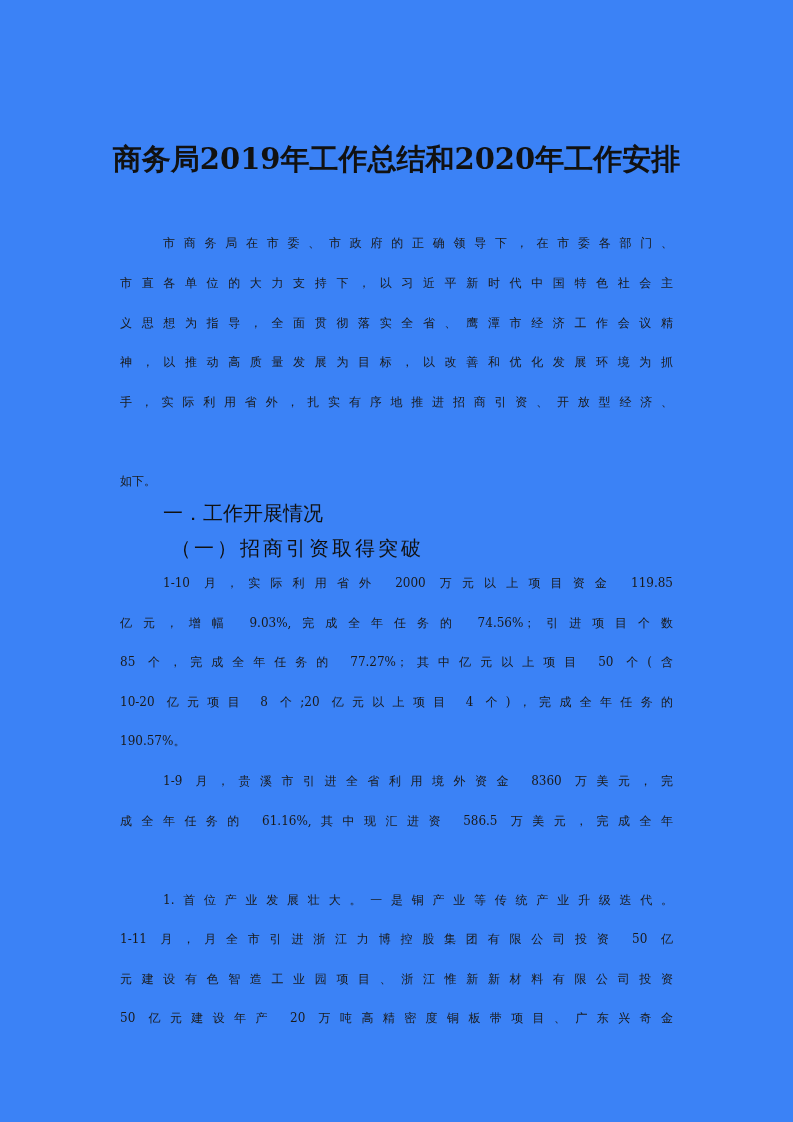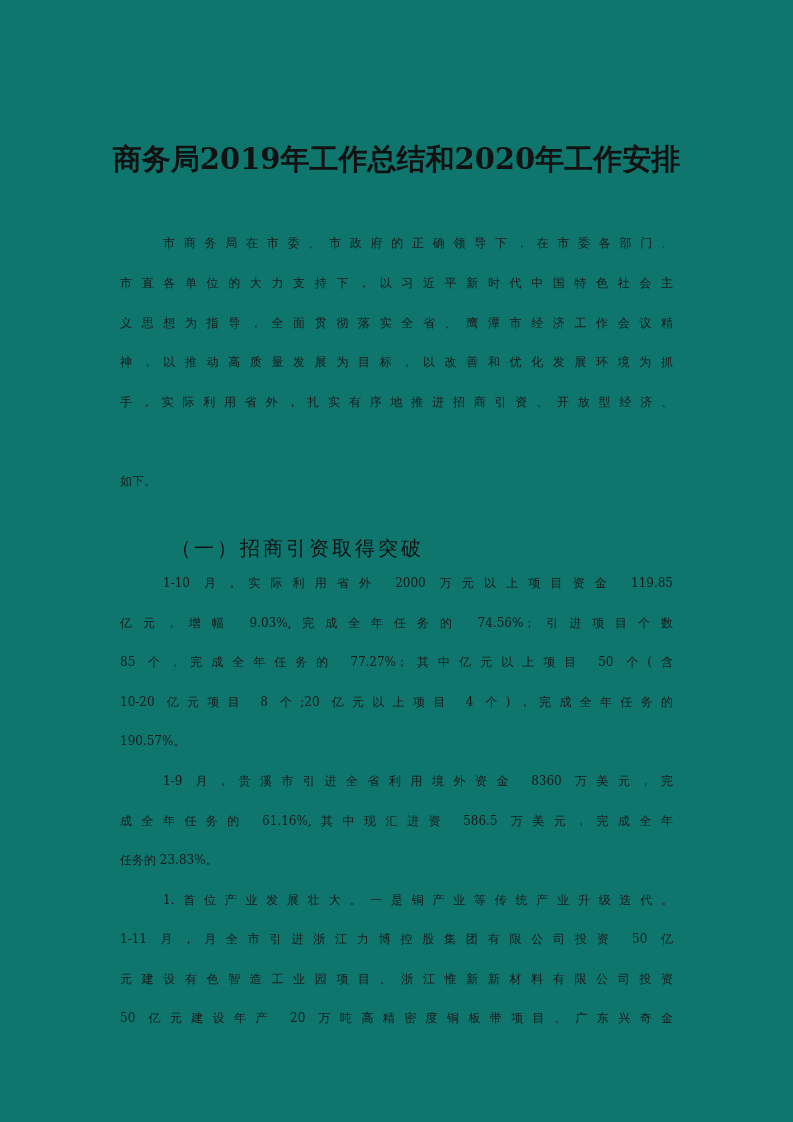--- a/index.html
+++ b/index.html
@@ -1,17 +1,17 @@
 <!DOCTYPE html>
 <html><head>
 <meta charset="utf-8">
 <style>
   html, body { margin: 0; padding: 0; background: #ffffff; }
   body { width: 793px; height: 1122px; position: relative; overflow: hidden; color: #111; }
-  .page { position: absolute; left: 0; top: 0; width: 793px; height: 1122px; background: #0f766e; }
+  .page { position: absolute; left: 0; top: 0; width: 793px; height: 1122px; background: #3b82f6; }
   .title {
     position: absolute; left: 0; top: 140px; width: 793px; text-align: center;
     font-family: "DejaVu Serif", "Liberation Serif", serif; font-weight: bold;
     font-size: 29px; letter-spacing: 0px; color: #111;
   }
   .line {
     position: absolute; left: 120px; width: 553px; height: 30px;
     font-family: "DejaVu Serif", "Liberation Serif", serif;
     font-size: 12px; line-height: 30px; white-space: nowrap;
     text-align: justify; text-align-last: justify; color: #1a1a1a;
@@ -33,29 +33,29 @@
 <div class="page">
   <div class="title">商务局2019年工作总结和2020年工作安排</div>
 
   <div class="line indent" style="top:228px">市商务局在市委、市政府的正确领导下，在市委各部门、</div>
   <div class="line" style="top:268px">市直各单位的大力支持下，以习近平新时代中国特色社会主</div>
   <div class="line" style="top:308px">义思想为指导，全面贯彻落实全省、鹰潭市经济工作会议精</div>
   <div class="line" style="top:347px">神，以推动高质量发展为目标，以改善和优化发展环境为抓</div>
   <div class="line" style="top:387px">手，实际利用省外，扎实有序地推进招商引资、开放型经济、</div>
   <div class="line short" style="top:466px">如下。</div>
 
+  <div class="h1" style="top:498px">一．工作开展情况</div>
   <div class="h2" style="top:533px">（一）招商引资取得突破</div>
 
   <div class="line indent" style="top:568px">1-10 月，实际利用省外 2000 万元以上项目资金 119.85</div>
   <div class="line" style="top:608px">亿元，增幅 9.03%,完成全年任务的 74.56%；引进项目个数</div>
   <div class="line" style="top:647px">85 个，完成全年任务的 77.27%；其中亿元以上项目 50 个(含</div>
   <div class="line" style="top:687px">10-20 亿元项目 8 个;20 亿元以上项目 4 个)，完成全年任务的</div>
   <div class="line short" style="top:726px">190.57%。</div>
 
   <div class="line indent" style="top:766px">1-9 月，贵溪市引进全省利用境外资金 8360 万美元，完</div>
   <div class="line" style="top:806px">成全年任务的 61.16%,其中现汇进资 586.5 万美元，完成全年</div>
-  <div class="line short" style="top:845px">任务的 23.83%。</div>
 
   <div class="line indent" style="top:885px">1.首位产业发展壮大。一是铜产业等传统产业升级迭代。</div>
   <div class="line" style="top:924px">1-11 月，月全市引进浙江力博控股集团有限公司投资 50 亿</div>
   <div class="line" style="top:964px">元建设有色智造工业园项目、浙江惟新新材料有限公司投资</div>
   <div class="line" style="top:1003px">50 亿元建设年产 20 万吨高精密度铜板带项目、广东兴奇金</div>
 </div>
 
 </body></html>

